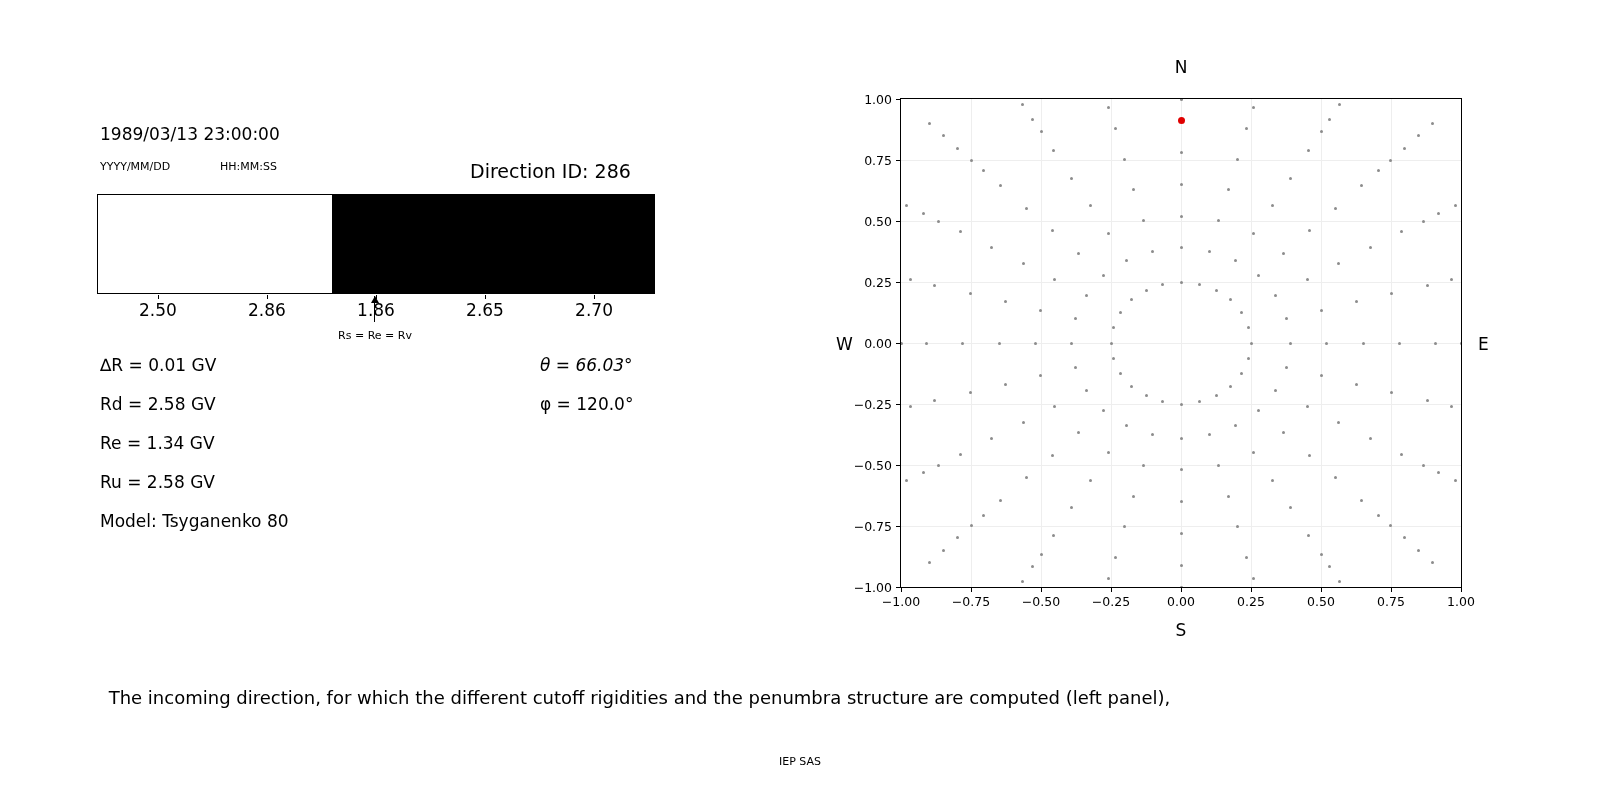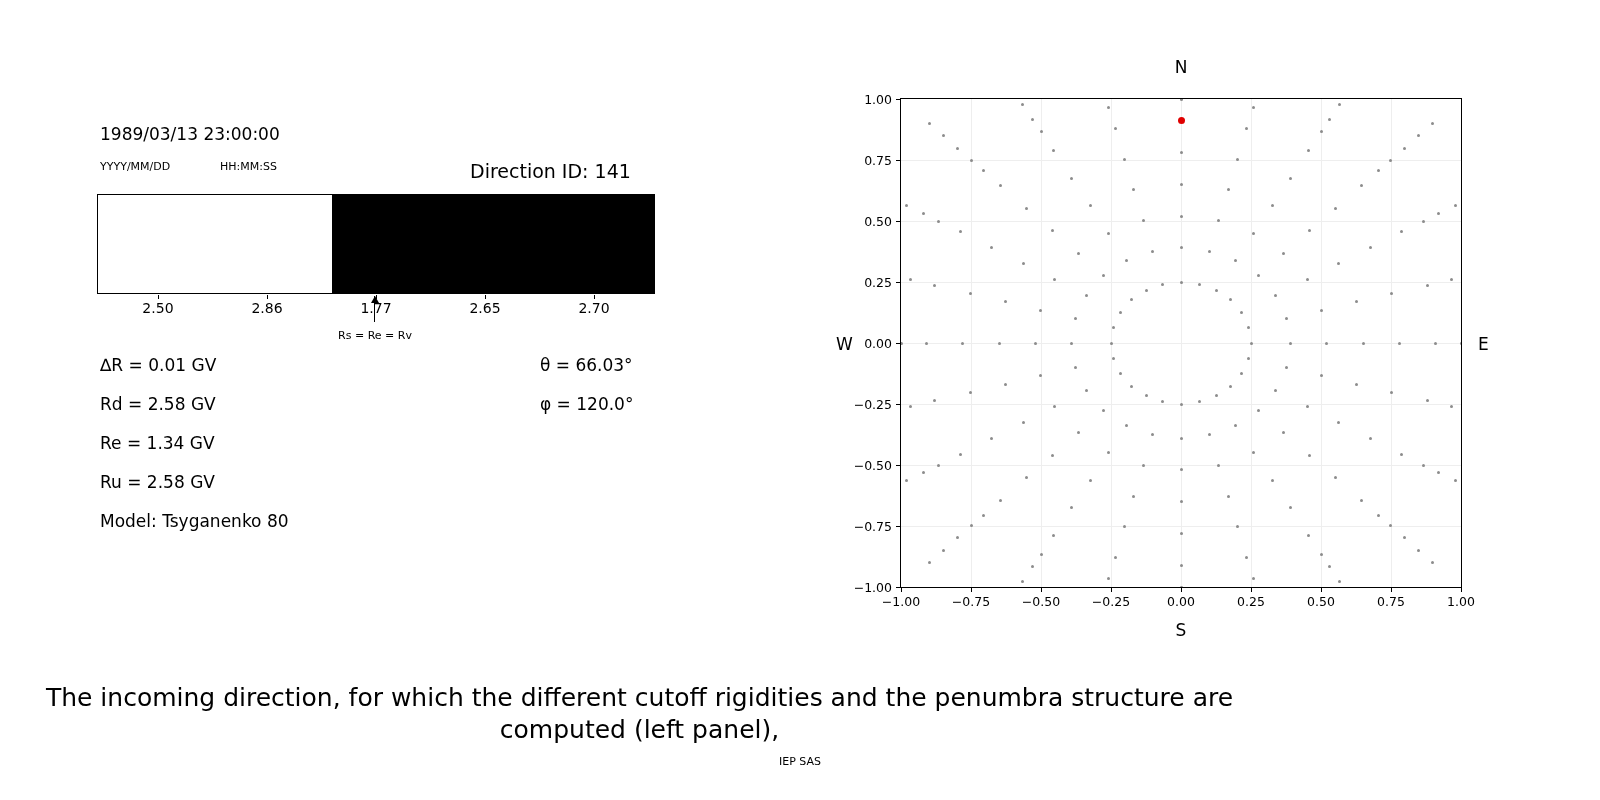--- a/index.html
+++ b/index.html
@@ -81,21 +81,21 @@
   .tick {
     position: absolute;
     top: 295px;
     width: 1px;
     height: 4px;
     background: #000000;
   }
   .ticklabel {
     position: absolute;
     top: 300px;
-    font-size: 14px;
+    font-size: 17px;
     transform: translateX(-50%);
     white-space: nowrap;
   }
 
   #rs-arrow {
     position: absolute;
     left: 374px;
     top: 296px;
     width: 1px;
     height: 26px;
@@ -125,21 +125,21 @@
   }
   .stat-right {
     left: 540px;
     font-size: 17px;
   }
   #stat-dr   { top: 355px; }
   #stat-rd   { top: 394px; }
   #stat-re   { top: 433px; }
   #stat-ru   { top: 472px; }
   #stat-model{ top: 511px; }
-  #stat-theta{ top: 355px; }
+  #stat-theta{ top: 355px; font-style: italic; }
   #stat-phi  { top: 394px; }
 
   
   #right-panel {
     position: absolute;
     left: 800px;
     top: 0;
     width: 800px;
     height: 640px;
   }
@@ -232,56 +232,56 @@
     font-size: 17px;
   }
 
   
   #caption {
     position: absolute;
     left: 0;
     top: 682px;
     width: 1279px;
     text-align: center;
-    font-size: 25px;
+    font-size: 18px;
     line-height: 32px;
   }
   #footer {
     position: absolute;
     left: 0;
     top: 755px;
     width: 1600px;
     text-align: center;
     font-size: 11px;
   }
 </style>
 </head>
 <body>
 
 <div id="left-panel">
 
   <div class="txt" id="datetime">1989/03/13 23:00:00</div>
   <div class="txt" id="date-format-label">YYYY/MM/DD</div>
   <div class="txt" id="time-format-label">HH:MM:SS</div>
-  <div class="txt" id="direction-id">Direction ID: 141</div>
+  <div class="txt" id="direction-id">Direction ID: 286</div>
 
   <div id="penumbra-axes">
     <div id="penumbra-bands">
         <div class="band" style="left: 0px; width: 234.392px; background: rgb(255, 255, 255);"></div>
         <div class="band" style="left: 234.392px; width: 321.608px; background: rgb(0, 0, 0);"></div>
       </div>
   </div>
 
   <div id="strip-ticks">
       <div class="tick" style="left: 157.961px;"></div>
       <div class="ticklabel" style="left: 157.961px;">2.50</div>
       <div class="tick" style="left: 266.98px;"></div>
       <div class="ticklabel" style="left: 266.98px;">2.86</div>
       <div class="tick" style="left: 376px;"></div>
-      <div class="ticklabel" style="left: 376px;">1.77</div>
+      <div class="ticklabel" style="left: 376px;">1.86</div>
       <div class="tick" style="left: 485.02px;"></div>
       <div class="ticklabel" style="left: 485.02px;">2.65</div>
       <div class="tick" style="left: 594.039px;"></div>
       <div class="ticklabel" style="left: 594.039px;">2.70</div>
     </div>
 
   <div id="rs-arrow"></div>
   <div id="rs-label">Rs = Re = Rv</div>
 
   <div class="txt stat-left" id="stat-dr">∆R = 0.01 GV</div>

